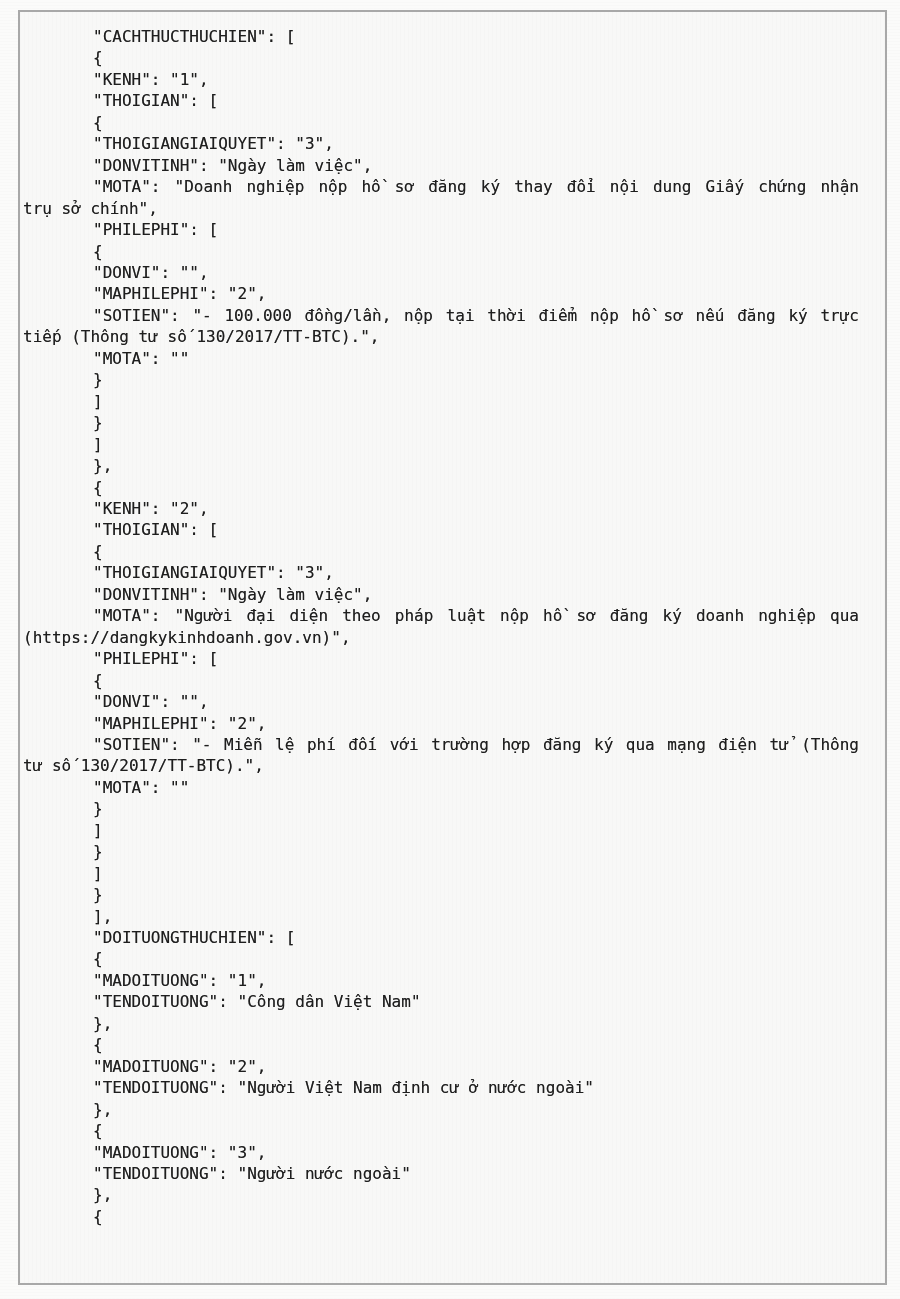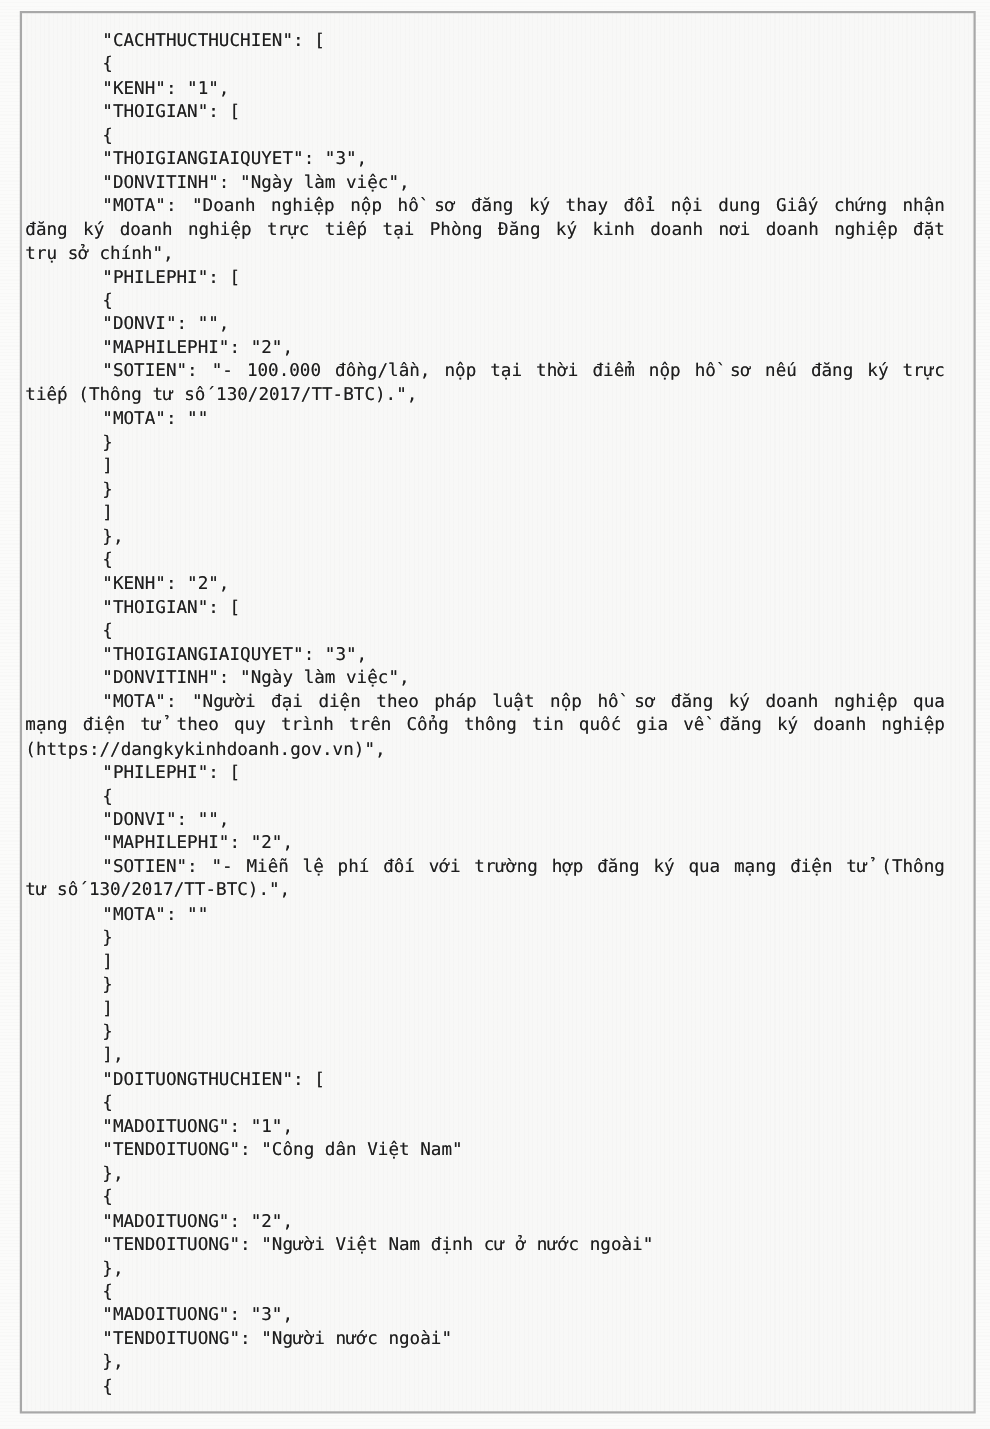--- a/index.html
+++ b/index.html
@@ -61,42 +61,40 @@
   <div class="page">
     <div class="content">
         <div class="line ind">"CACHTHUCTHUCHIEN": [</div>
         <div class="line ind">{</div>
         <div class="line ind">"KENH": "1",</div>
         <div class="line ind">"THOIGIAN": [</div>
         <div class="line ind">{</div>
         <div class="line ind">"THOIGIANGIAIQUYET": "3",</div>
         <div class="line ind">"DONVITINH": "Ngày làm việc",</div>
         <div class="line ind just">"MOTA": "Doanh nghiệp nộp hồ sơ đăng ký thay đổi nội dung Giấy chứng nhận</div>
-        <div class="line just">đăng ký doanh nghiệp trực tiếp tại Phòng Đăng ký kinh doanh nơi doanh nghiệp đặt</div>
         <div class="line">trụ sở chính",</div>
         <div class="line ind">"PHILEPHI": [</div>
         <div class="line ind">{</div>
         <div class="line ind">"DONVI": "",</div>
         <div class="line ind">"MAPHILEPHI": "2",</div>
         <div class="line ind just">"SOTIEN": "- 100.000 đồng/lần, nộp tại thời điểm nộp hồ sơ nếu đăng ký trực</div>
         <div class="line">tiếp (Thông tư số 130/2017/TT-BTC).",</div>
         <div class="line ind">"MOTA": ""</div>
         <div class="line ind">}</div>
         <div class="line ind">]</div>
         <div class="line ind">}</div>
         <div class="line ind">]</div>
         <div class="line ind">},</div>
         <div class="line ind">{</div>
         <div class="line ind">"KENH": "2",</div>
         <div class="line ind">"THOIGIAN": [</div>
         <div class="line ind">{</div>
         <div class="line ind">"THOIGIANGIAIQUYET": "3",</div>
         <div class="line ind">"DONVITINH": "Ngày làm việc",</div>
         <div class="line ind just">"MOTA": "Người đại diện theo pháp luật nộp hồ sơ đăng ký doanh nghiệp qua</div>
-        <div class="line just">mạng điện tử theo quy trình trên Cổng thông tin quốc gia về đăng ký doanh nghiệp</div>
         <div class="line">(https://dangkykinhdoanh.gov.vn)",</div>
         <div class="line ind">"PHILEPHI": [</div>
         <div class="line ind">{</div>
         <div class="line ind">"DONVI": "",</div>
         <div class="line ind">"MAPHILEPHI": "2",</div>
         <div class="line ind just">"SOTIEN": "- Miễn lệ phí đối với trường hợp đăng ký qua mạng điện tử (Thông</div>
         <div class="line">tư số 130/2017/TT-BTC).",</div>
         <div class="line ind">"MOTA": ""</div>
         <div class="line ind">}</div>
         <div class="line ind">]</div>

